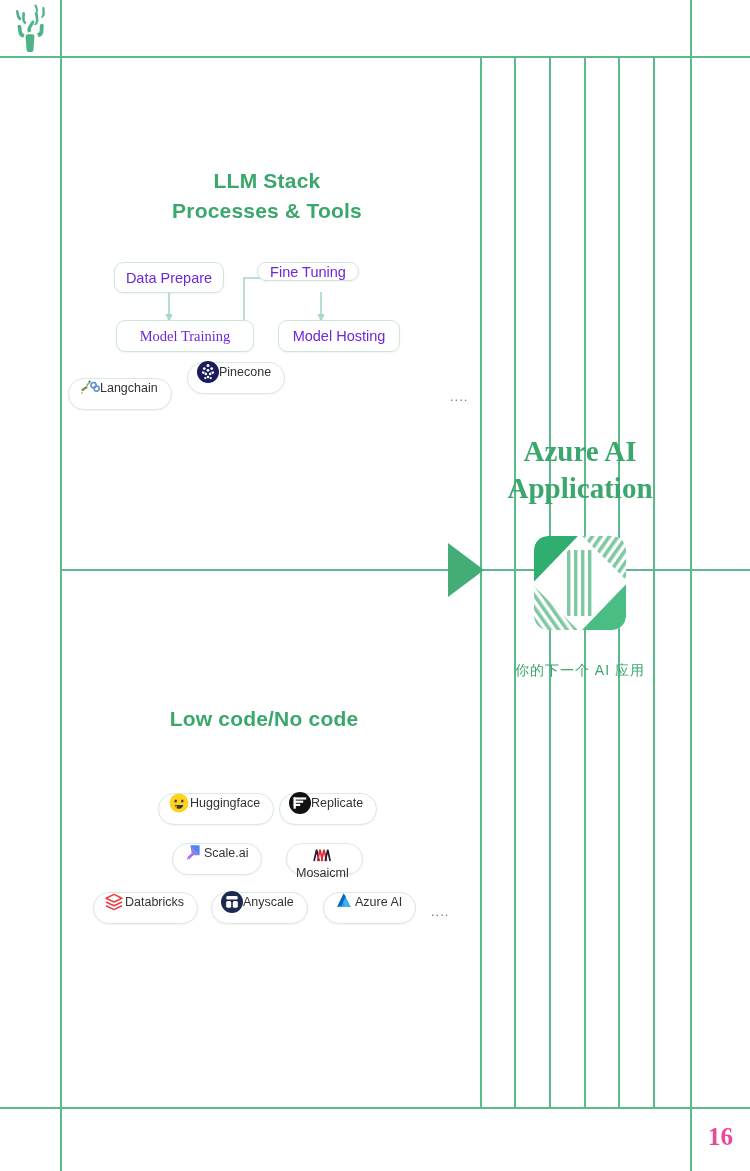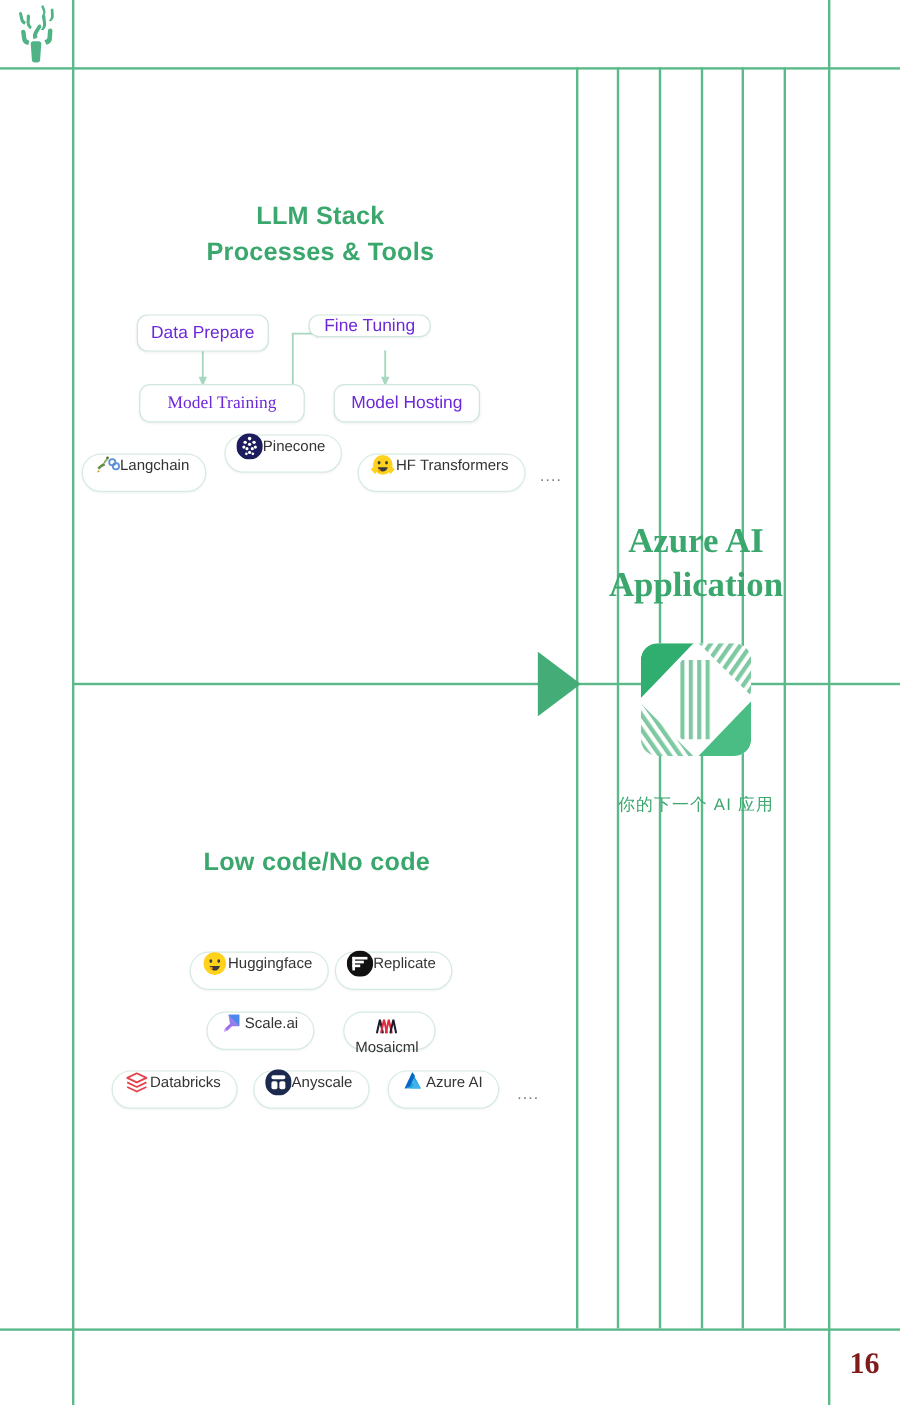--- a/index.html
+++ b/index.html
@@ -86,21 +86,21 @@
     letter-spacing:1px;
   }
   .cube-logo{position:absolute;left:532px;top:534px;width:96px;height:98px;}
 
   
   .arrow{position:absolute;left:448px;top:543px;width:36px;height:54px;}
 
   
   .pageno{
     position:absolute;
-    color:#7f1d1d;
+    color:#ec4899;
     font-family:"Liberation Serif", serif;
     font-weight:bold;
     font-size:25px;
   }
 </style>
 </head>
 <body>
 
 <div class="page">
 
@@ -186,32 +186,20 @@
         <circle cx="8.8" cy="12.9" r="1.3"></circle>
           <circle cx="13.2" cy="12.9" r="1.3"></circle>
         <circle cx="11" cy="16" r="1.3"></circle>
         <circle cx="8.3" cy="17.2" r="1.1"></circle>
           <circle cx="13.7" cy="17.2" r="1.1"></circle>
       </g>
     </svg>
     <span class="lbl">Pinecone</span>
   </div>
 
-  <div class="pill" style="left:298px;top:378px;">
-    <svg class="ico" viewBox="0 0 22 22">
-      <circle cx="11" cy="10.4" r="8.2" fill="#ffd21e"></circle>
-      <ellipse cx="7.9" cy="8.6" rx="1.2" ry="1.5" fill="#3a3a3a"></ellipse>
-      <ellipse cx="14.1" cy="8.6" rx="1.2" ry="1.5" fill="#3a3a3a"></ellipse>
-      <path d="M6.8 12.4c.8 2.4 2.4 3.6 4.2 3.6s3.4-1.2 4.2-3.6z" fill="#3a3a3a"></path>
-      <path d="M8.2 14.1c.6 0 1 .5 1 1.1s-.4 1-1 1-1.1-.4-1.1-1 .5-1.1 1.1-1.1z" fill="#ff9d0b"></path>
-      <path d="M2.6 12.6c-1.1.2-1.6 1.4-.9 2.3l2.4 2.6c.6.6 1.6.1 1.4-.7l-.8-3.2c-.2-.7-.9-1.1-2.1-1z" fill="#ffd21e"></path>
-      <path d="M19.4 12.6c1.1.2 1.6 1.4.9 2.3l-2.4 2.6c-.6.6-1.6.1-1.4-.7l.8-3.2c.2-.7.9-1.1 2.1-1z" fill="#ffd21e"></path>
-    </svg>
-    <span class="lbl">HF Transformers</span>
-  </div>
 
   <div class="dots" style="left:450px;top:390px;">....</div>
 
   <svg class="arrow" viewBox="0 0 36 54">
     <polygon points="0,0 36,27 0,54" fill="#44ac76"></polygon>
   </svg>
 
   <div class="next-title" style="left:460px;top:433px;">
     <div>Azure AI</div>
     <div>Application</div>

